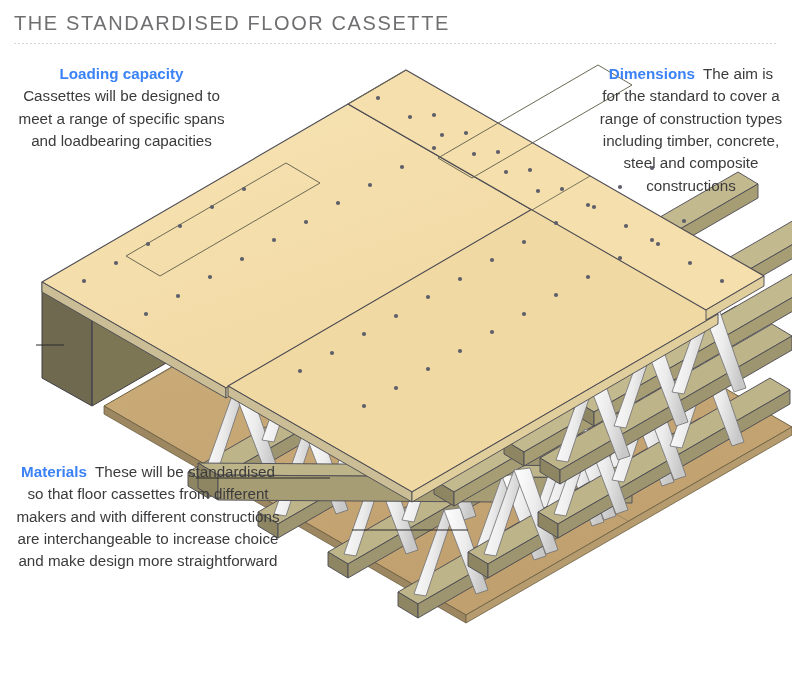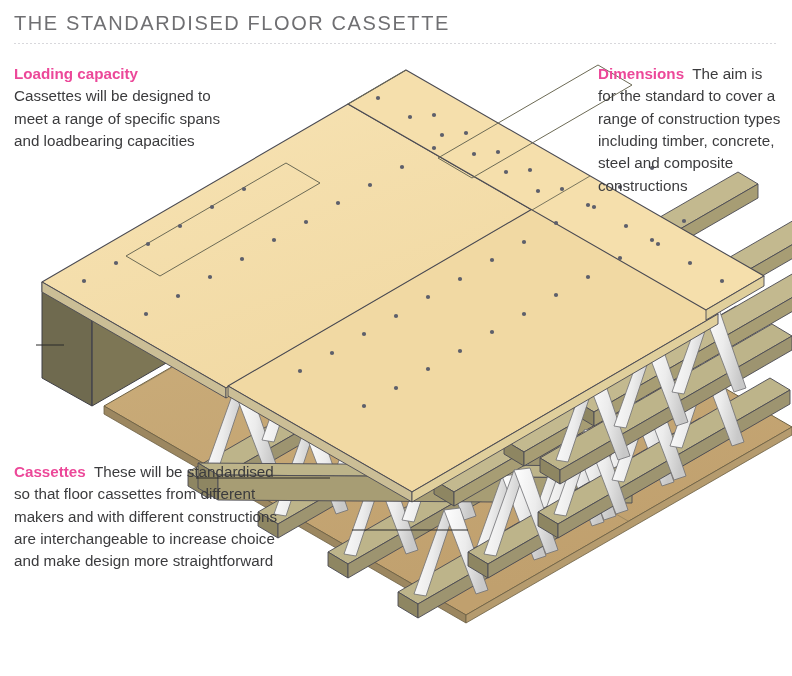--- a/index.html
+++ b/index.html
@@ -3,21 +3,21 @@
 <meta charset="utf-8">
 <style>
   html,body{margin:0;padding:0;}
   body{
     width:792px;height:676px;
     background:#ffffff;
     font-family:"Liberation Sans","DejaVu Sans",sans-serif;
     position:relative;overflow:hidden;
     -webkit-font-smoothing:antialiased;
   }
-  #page{position:absolute;inset:0;}
+  #page{position:absolute;inset:0;text-align:center;}
 
   
   .title{
     position:absolute;left:14px;top:12px;
     font-size:20px;
     font-weight:300;
     letter-spacing:1.6px;
     color:#6f6f72;
     white-space:nowrap;
   }
@@ -27,21 +27,21 @@
     background-size:4px 1px;
   }
 
   
   .note{
     position:absolute;
     font-size:15.2px;
     line-height:1.47;
     color:#3b3b3d;
   }
-  .note b{color:#ec4899;font-weight:700;}
+  .note b{color:#3b82f6;font-weight:700;}
   .note .lead-block{display:block;}
   .n-loading   {left:14px; top:63px;  width:215px;}
   .n-materials {left:598px;top:63px;  width:186px;}
   .n-dimensions{left:14px; top:461px; width:268px;}
   .n-finishes  {left:598px;top:549px; width:186px;}
 
   
   .art{position:absolute;left:0;top:0;width:792px;height:676px;}
   .art svg{display:block;}
 </style>
@@ -236,17 +236,17 @@
 
   <div class="note n-loading">
     <b class="lead-block">Loading capacity</b><span>Cassettes will be designed to meet a range of specific spans and loadbearing capacities</span>
   </div>
 
   <div class="note n-materials">
     <b>Dimensions</b>&nbsp; <span>The aim is for the standard to cover a range of construction types including timber, concrete, steel and composite constructions</span>
   </div>
 
   <div class="note n-dimensions">
-    <b>Cassettes</b>&nbsp; <span>These will be standardised so that floor cassettes from different makers and with different constructions are interchangeable to increase choice and make design more straightforward</span>
+    <b>Materials</b>&nbsp; <span>These will be standardised so that floor cassettes from different makers and with different constructions are interchangeable to increase choice and make design more straightforward</span>
   </div>
 
 
 </div>
 
 </body></html>

